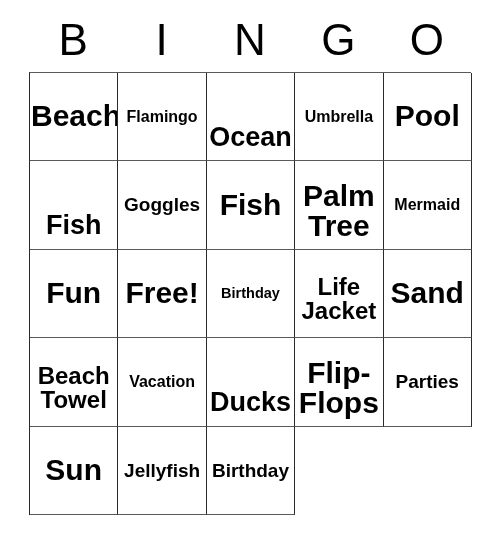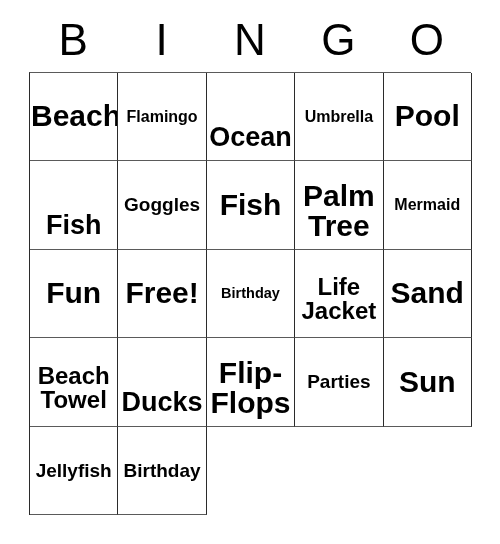--- a/index.html
+++ b/index.html
@@ -133,20 +133,23 @@
         <span class="cell-text s-l two-line">Life Jacket</span>
       </div>
 
     <div class="cell">
         <span class="cell-text s-xxl">Sand</span>
       </div>
     <div class="cell">
         <span class="cell-text s-l two-line">Beach Towel</span>
       </div>
     <div class="cell">
+        <span class="cell-text s-s">Vacation</span>
+      </div>
+    <div class="cell">
         <span class="cell-text s-xl">Ducks</span>
       </div>
 
     <div class="cell">
         <span class="cell-text s-xxl two-line">Flip-Flops</span>
       </div>
     <div class="cell">
         <span class="cell-text s-m">Parties</span>
       </div>
     <div class="cell">

